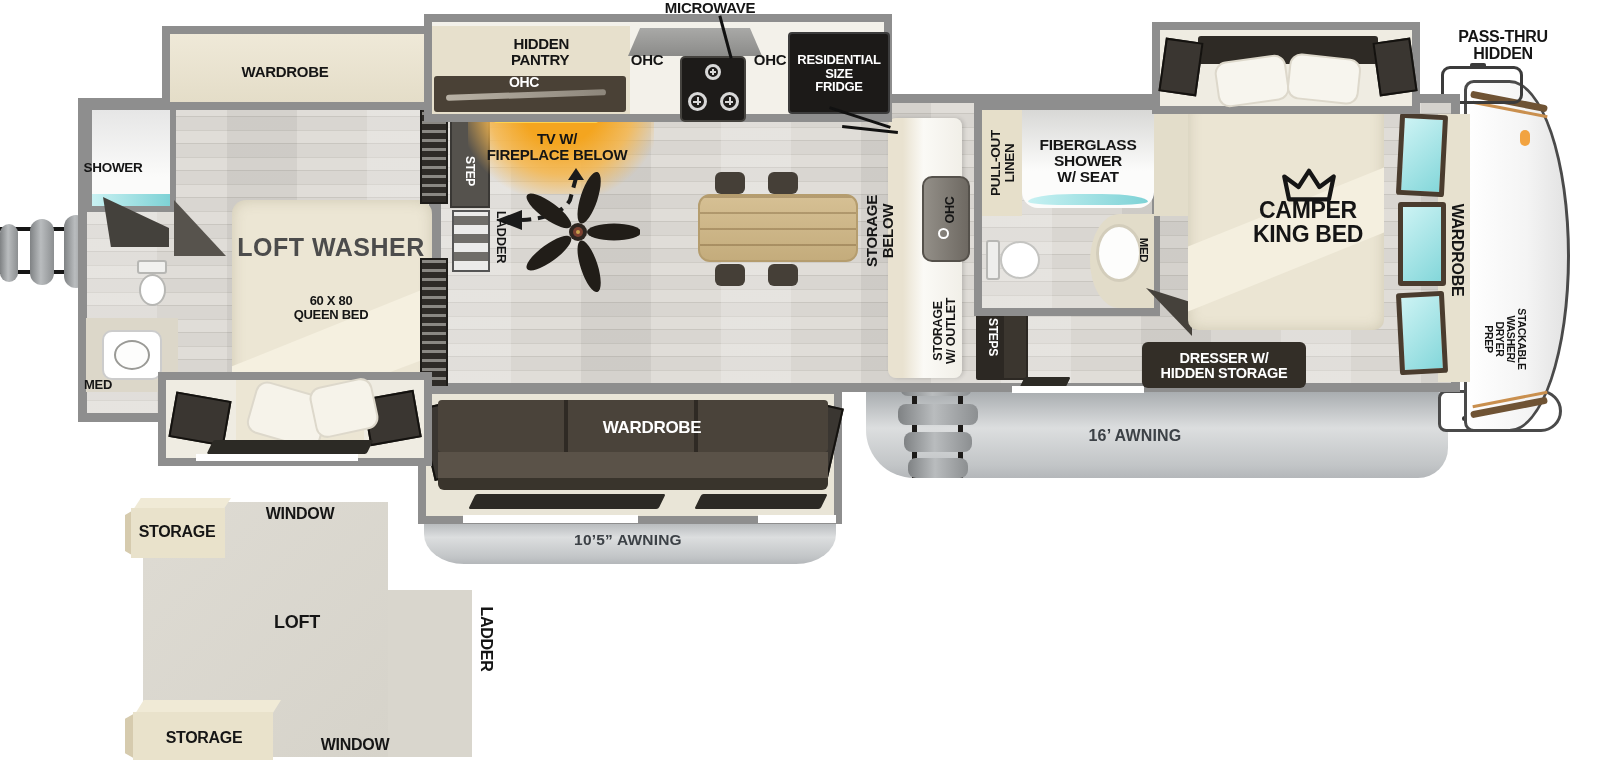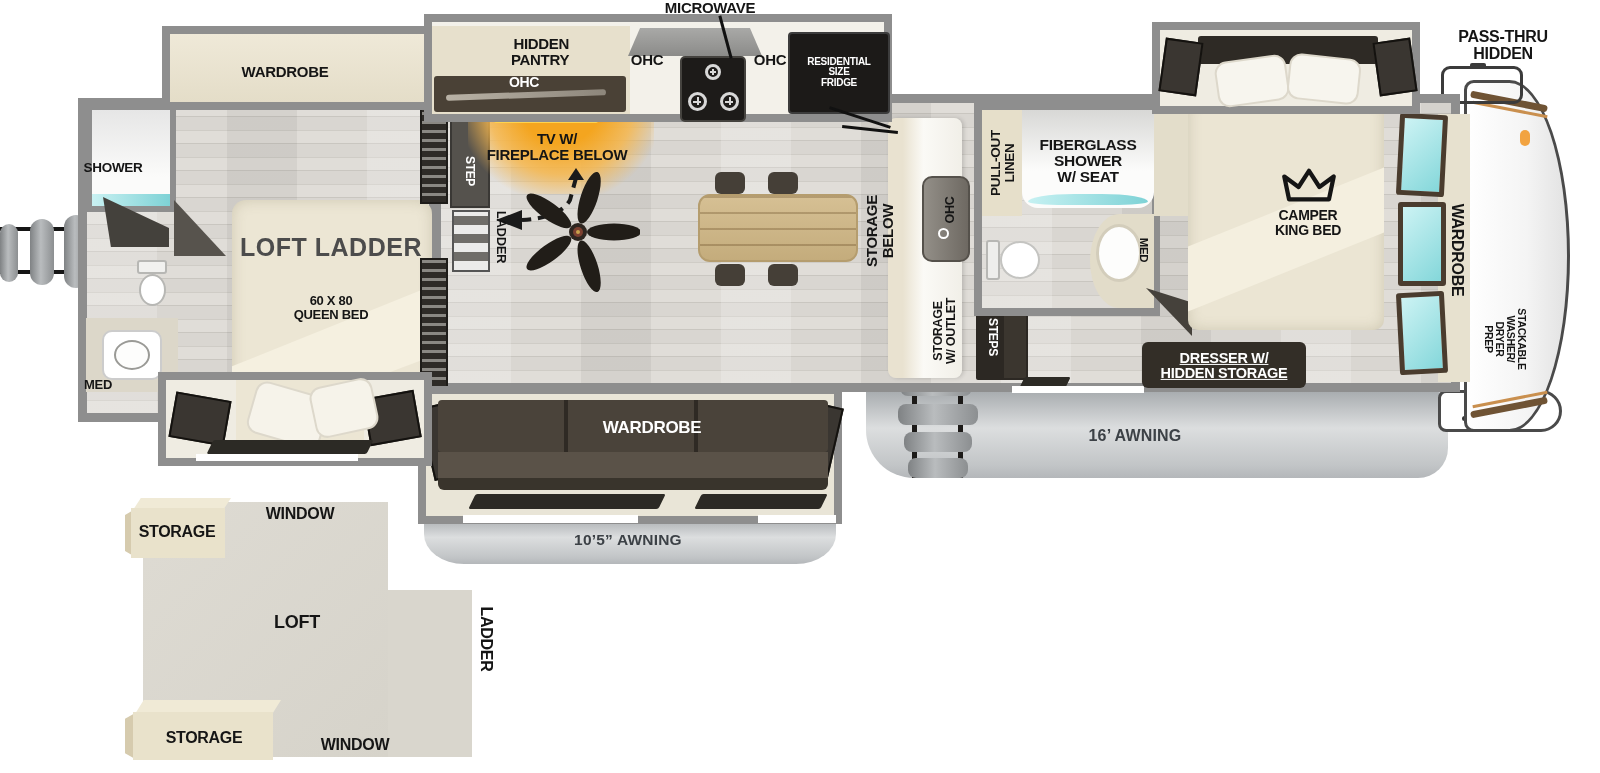--- a/index.html
+++ b/index.html
@@ -80,21 +80,21 @@
   <div class="abs" style="left:139px;top:274px;width:27px;height:32px;background:#ffffff;border:2px solid #b7b7b4;border-radius:50%;"></div>
 
   <div class="abs" style="left:86px;top:318px;width:92px;height:74px;background:#dcd7c9;"></div>
   <div class="abs" style="left:102px;top:330px;width:60px;height:50px;background:#ffffff;border:2px solid #ccc;border-radius:10px;"></div>
   <div class="abs" style="left:114px;top:340px;width:36px;height:30px;border:2px solid #9a9a96;border-radius:50%;background:#fdfdfc;"></div>
   <div class="lbl" style="left:98px;top:385px;font-size:13px;">MED</div>
 
   <div class="abs" style="left:232px;top:200px;width:200px;height:252px;background:#ece6d4;border-radius:14px;box-shadow:inset 0 0 14px rgba(120,110,80,.25);">
     <div class="abs" style="left:0;top:0;width:100%;height:100%;background:#f5f0e0;clip-path:polygon(0 66%,100% 34%,100% 62%,0 92%);"></div>
   </div>
-  <div class="lbl gray" style="left:331px;top:247px;font-size:25px;">LOFT LADDER</div>
+  <div class="lbl gray" style="left:331px;top:247px;font-size:25px;">LOFT WASHER</div>
   <div class="lbl" style="left:331px;top:308px;font-size:13px;">60 X 80
 QUEEN BED</div>
 
   <div class="abs" style="left:420px;top:100px;width:28px;height:104px;background:repeating-linear-gradient(0deg,#2e2b27 0 6px,#8a8883 6px 9px);border:2px solid #1e1c19;"></div>
   <div class="abs" style="left:420px;top:258px;width:28px;height:130px;background:repeating-linear-gradient(0deg,#2e2b27 0 6px,#8a8883 6px 9px);border:2px solid #1e1c19;"></div>
   <div class="abs" style="left:450px;top:96px;width:40px;height:112px;background:#55524d;border:2px solid #3a3835;"></div>
   <div class="lbl w r90" style="left:470px;top:171px;font-size:12px;">STEP</div>
   <div class="abs" style="left:452px;top:210px;width:38px;height:62px;background:repeating-linear-gradient(0deg,#ebebea 0 9px,#6f6d69 9px 18px);border:2px solid #555;"></div>
   <div class="lbl r90" style="left:501px;top:237px;font-size:13px;">LADDER</div>
 
@@ -166,24 +166,24 @@
   <div class="lbl r90" style="left:1143px;top:250px;font-size:11.5px;">MED</div>
   <div class="abs" style="left:1146px;top:288px;width:46px;height:48px;background:#45413b;clip-path:polygon(0 0,100% 30%,100% 100%);"></div>
 
   <div class="abs" style="left:1154px;top:104px;width:34px;height:112px;background:#e3ddca;"></div>
   <div class="abs" style="left:1188px;top:98px;width:196px;height:232px;background:#ebe5d3;border-radius:10px;box-shadow:inset 0 0 14px rgba(120,110,80,.25);">
     <div class="abs" style="left:0;top:0;width:100%;height:100%;background:#f4efdf;clip-path:polygon(0 64%,100% 30%,100% 58%,0 92%);"></div>
   </div>
   <svg class="abs" style="left:1280px;top:168px;" width="58" height="38" viewBox="0 0 58 40">
     <path d="M8 33 L3 9 L18 20 L29 3 L40 20 L55 9 L50 33 Z" fill="none" stroke="#151515" stroke-width="4.5" stroke-linejoin="round"></path>
   </svg>
-  <div class="lbl" style="left:1308px;top:223px;font-size:14px;">CAMPER
+  <div class="lbl" style="left:1308px;top:223px;font-size:23px;">CAMPER
 KING BED</div>
   <div class="abs" style="left:1142px;top:342px;width:164px;height:46px;background:#332e27;border-radius:6px;"></div>
-  <div class="lbl w" style="left:1224px;top:366px;font-size:14.5px;text-decoration:underline;">DRESSER W/
+  <div class="lbl w" style="left:1224px;top:366px;font-size:14.5px;">DRESSER W/
 HIDDEN STORAGE</div>
 
   <div class="abs" style="left:1438px;top:114px;width:32px;height:268px;background:#e7e1cf;"></div>
   <div class="abs" style="left:1398px;top:114px;width:48px;height:82px;background:linear-gradient(135deg,#cdf3f4,#84d7da);border:5px solid #4a3c2e;border-radius:3px;transform:rotate(3deg);"></div>
   <div class="abs" style="left:1398px;top:202px;width:48px;height:84px;background:linear-gradient(135deg,#cdf3f4,#84d7da);border:5px solid #4a3c2e;border-radius:3px;"></div>
   <div class="abs" style="left:1398px;top:292px;width:48px;height:82px;background:linear-gradient(135deg,#cdf3f4,#84d7da);border:5px solid #4a3c2e;border-radius:3px;transform:rotate(-3deg);"></div>
   <div class="lbl r90" style="left:1457px;top:250px;font-size:16px;">WARDROBE</div>
   <div class="lbl r90" style="left:1505px;top:339px;font-size:10.5px;">STACKABLE
 WASHER/
 DRYER
@@ -204,21 +204,21 @@
   <div class="abs" style="left:680px;top:56px;width:66px;height:66px;background:#1d1b19;border:2px solid #45433f;border-radius:5px;"></div>
   <div class="abs" style="left:705px;top:64px;width:16px;height:16px;border:3px solid #d8d8d8;border-radius:50%;
               background:linear-gradient(#d8d8d8,#d8d8d8) center/2px 64% no-repeat,linear-gradient(90deg,#d8d8d8,#d8d8d8) center/64% 2px no-repeat;"></div>
   <div class="abs" style="left:688px;top:92px;width:19px;height:19px;border:3px solid #d8d8d8;border-radius:50%;
               background:linear-gradient(#d8d8d8,#d8d8d8) center/2px 64% no-repeat,linear-gradient(90deg,#d8d8d8,#d8d8d8) center/64% 2px no-repeat;"></div>
   <div class="abs" style="left:720px;top:92px;width:19px;height:19px;border:3px solid #d8d8d8;border-radius:50%;
               background:linear-gradient(#d8d8d8,#d8d8d8) center/2px 64% no-repeat,linear-gradient(90deg,#d8d8d8,#d8d8d8) center/64% 2px no-repeat;"></div>
   <div class="lbl" style="left:647px;top:60px;font-size:15px;">OHC</div>
   <div class="lbl" style="left:770px;top:60px;font-size:15px;">OHC</div>
   <div class="abs" style="left:788px;top:32px;width:102px;height:82px;background:#1c1a18;border:2px solid #3c3c3c;border-radius:4px;"></div>
-  <div class="lbl w" style="left:839px;top:73px;font-size:10px;">RESIDENTIAL
+  <div class="lbl w" style="left:839px;top:73px;font-size:13px;">RESIDENTIAL
 SIZE
 FRIDGE</div>
   <div class="abs" style="left:828px;top:116px;width:64px;height:3px;background:#111;transform:rotate(18deg);"></div>
   <div class="abs" style="left:842px;top:128px;width:56px;height:3px;background:#111;transform:rotate(6deg);"></div>
   <div class="lbl" style="left:710px;top:8px;font-size:15px;">MICROWAVE</div>
   <div class="abs" style="left:724px;top:15px;width:3px;height:44px;background:#111;transform:rotate(-15deg);"></div>
 
   <div class="abs slidebox" style="left:1152px;top:22px;width:268px;height:92px;background:#efece2;"></div>
   <div class="abs" style="left:1198px;top:36px;width:180px;height:28px;background:#2e2a25;border-radius:3px;"></div>
   <div class="abs darkwin" style="left:1162px;top:40px;width:38px;height:54px;transform:rotate(8deg);"></div>

